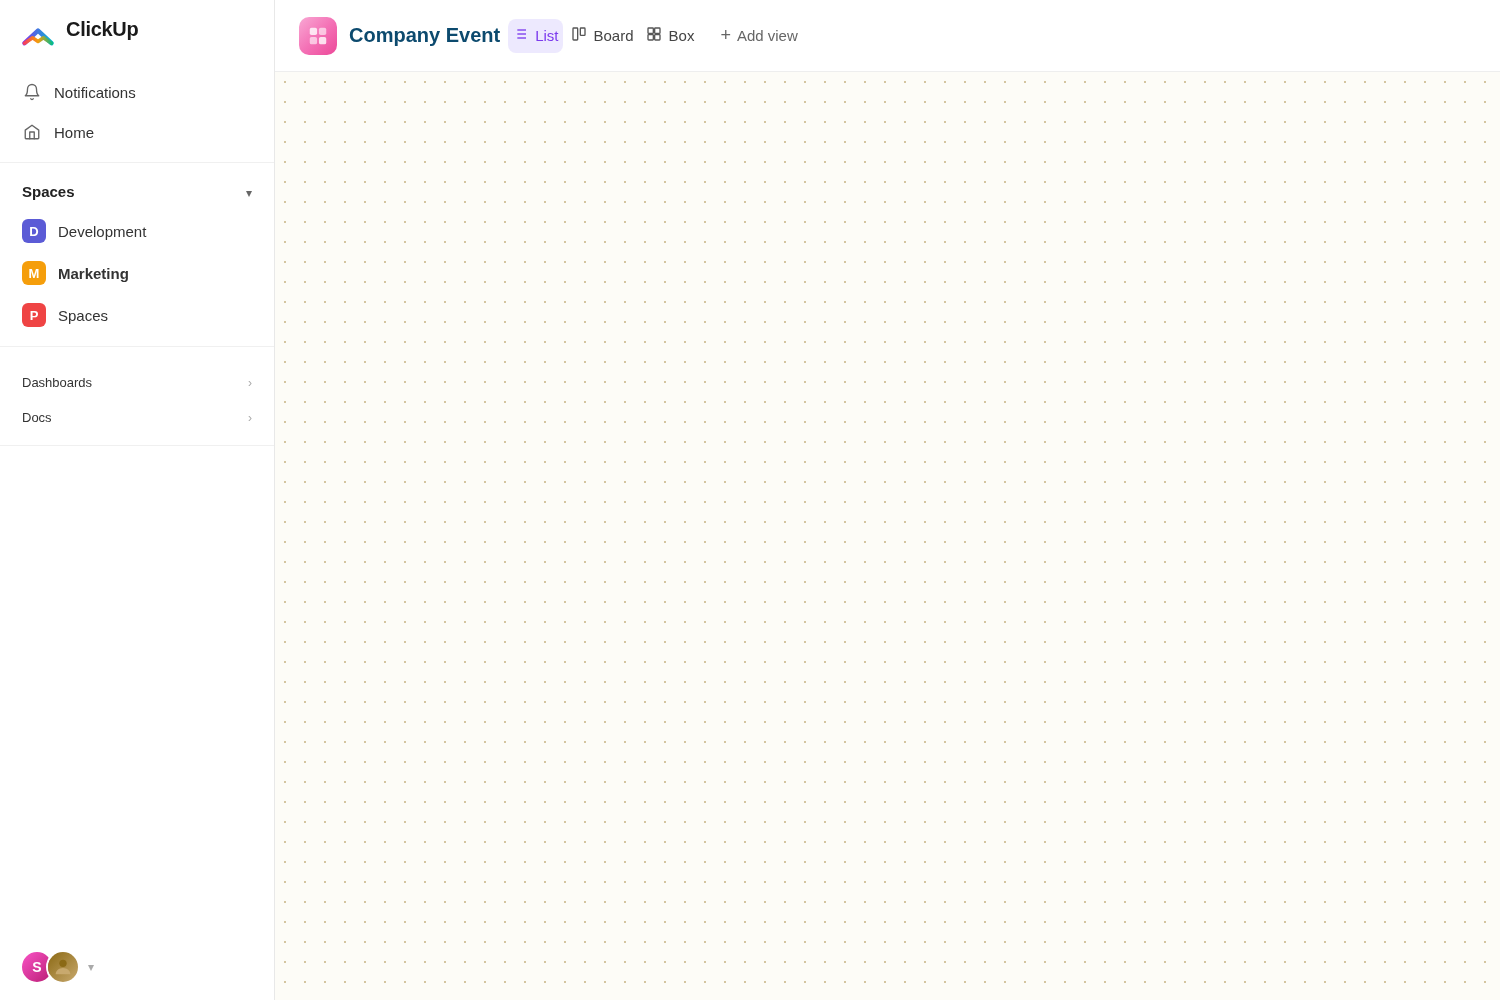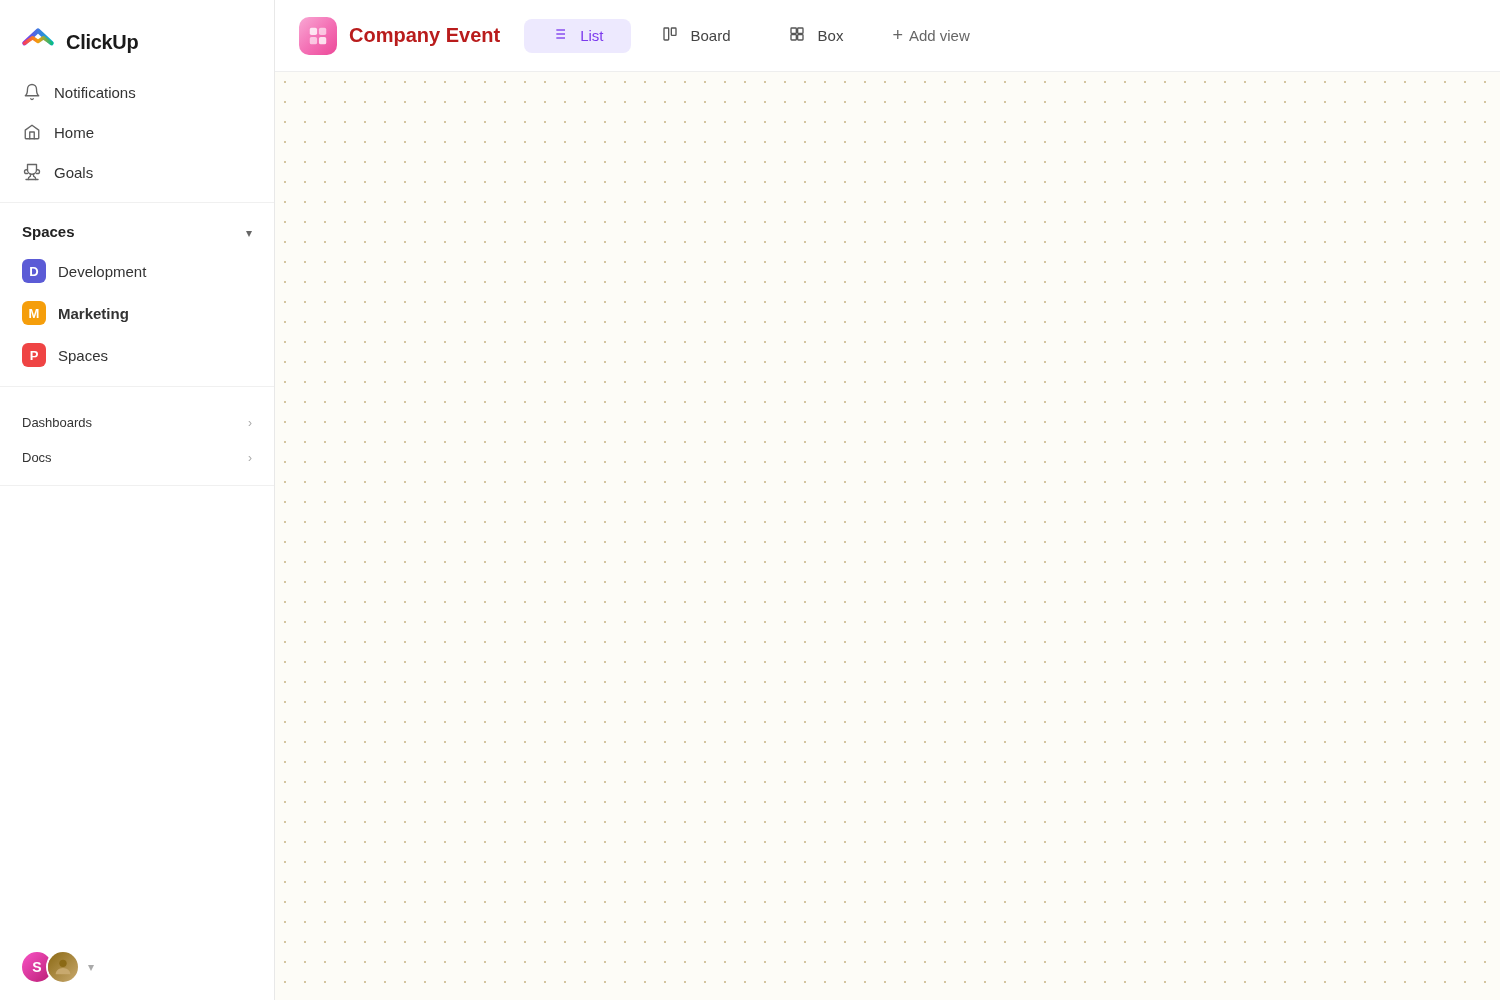--- a/index.html
+++ b/index.html
@@ -12,21 +12,21 @@
       background: #fff;
       border-right: 1px solid #e8e8e8;
       display: flex;
       flex-direction: column;
       height: 100%;
       padding-top: 0;
     }
 
     .logo-area {
       display: flex;
-      align-items: flex-end;
+      align-items: flex-start;
       padding: 18px 20px;
       gap: 10px;
     }
 
     .logo-icon {
       width: 36px;
       height: 36px;
     }
 
     .logo-text {
@@ -251,35 +251,34 @@
       border-radius: 10px;
       display: flex;
       align-items: center;
       justify-content: center;
       margin-right: 4px;
     }
 
     .project-title {
       font-size: 20px;
       font-weight: 600;
-      color: #b91c1c;
-      margin-right: 16px;
+      color: #0c4a6e;
     }
 
     .view-tabs {
       display: flex;
       align-items: center;
       gap: 4px;
     }
 
     .view-tab {
       display: flex;
       align-items: center;
-      gap: 13px;
-      padding: 7px 27px;
+      gap: 7px;
+      padding: 7px 4px;
       border-radius: 8px;
       cursor: pointer;
       font-size: 15px;
       color: #444;
       font-weight: 400;
       text-align: center;
     }
 
     .view-tab.active {
       background: #ede9fe;
@@ -347,33 +346,20 @@
     </div>
     <div class="nav-item">
       <span class="nav-item-icon">
         <svg width="18" height="18" viewBox="0 0 24 24" fill="none" stroke="#666" stroke-width="1.8" stroke-linecap="round" stroke-linejoin="round">
           <path d="M3 9.5L12 3l9 6.5V20a1 1 0 01-1 1H4a1 1 0 01-1-1V9.5z"></path>
           <polyline points="9 21 9 12 15 12 15 21"></polyline>
         </svg>
       </span>
       <span>Home</span>
     </div>
-    <div class="nav-item">
-      <span class="nav-item-icon">
-        <svg width="18" height="18" viewBox="0 0 24 24" fill="none" stroke="#666" stroke-width="1.8" stroke-linecap="round" stroke-linejoin="round">
-          <path d="M6 9H4.5a2.5 2.5 0 000 5H6"></path>
-          <path d="M18 9h1.5a2.5 2.5 0 010 5H18"></path>
-          <path d="M4 22h16"></path>
-          <path d="M10 14.66V17c0 .55-.47.98-.97 1.21C7.85 18.75 7 20.24 7 22"></path>
-          <path d="M14 14.66V17c0 .55.47.98.97 1.21C16.15 18.75 17 20.24 17 22"></path>
-          <path d="M18 2H6v7a6 6 0 0012 0V2z"></path>
-        </svg>
-      </span>
-      <span>Goals</span>
-    </div>
   </div>
 
   <hr class="divider">
 
   <div class="spaces-header">
     <span class="spaces-title">Spaces</span>
     <span class="chevron-icon">▾</span>
   </div>
 
   <div class="space-items">

